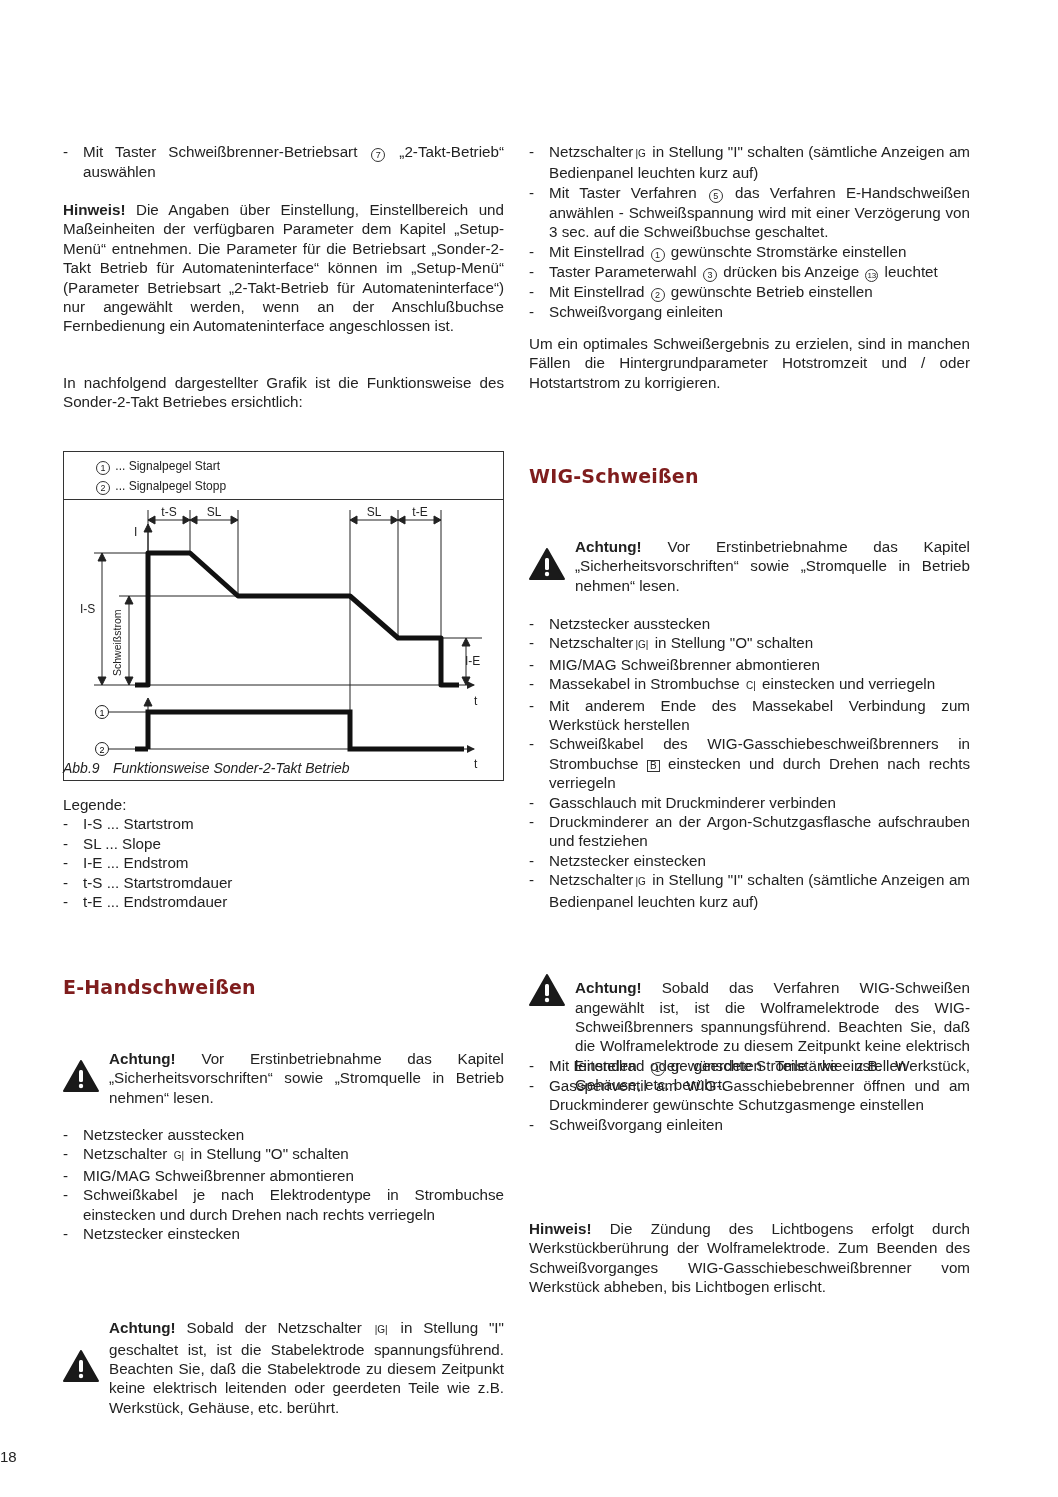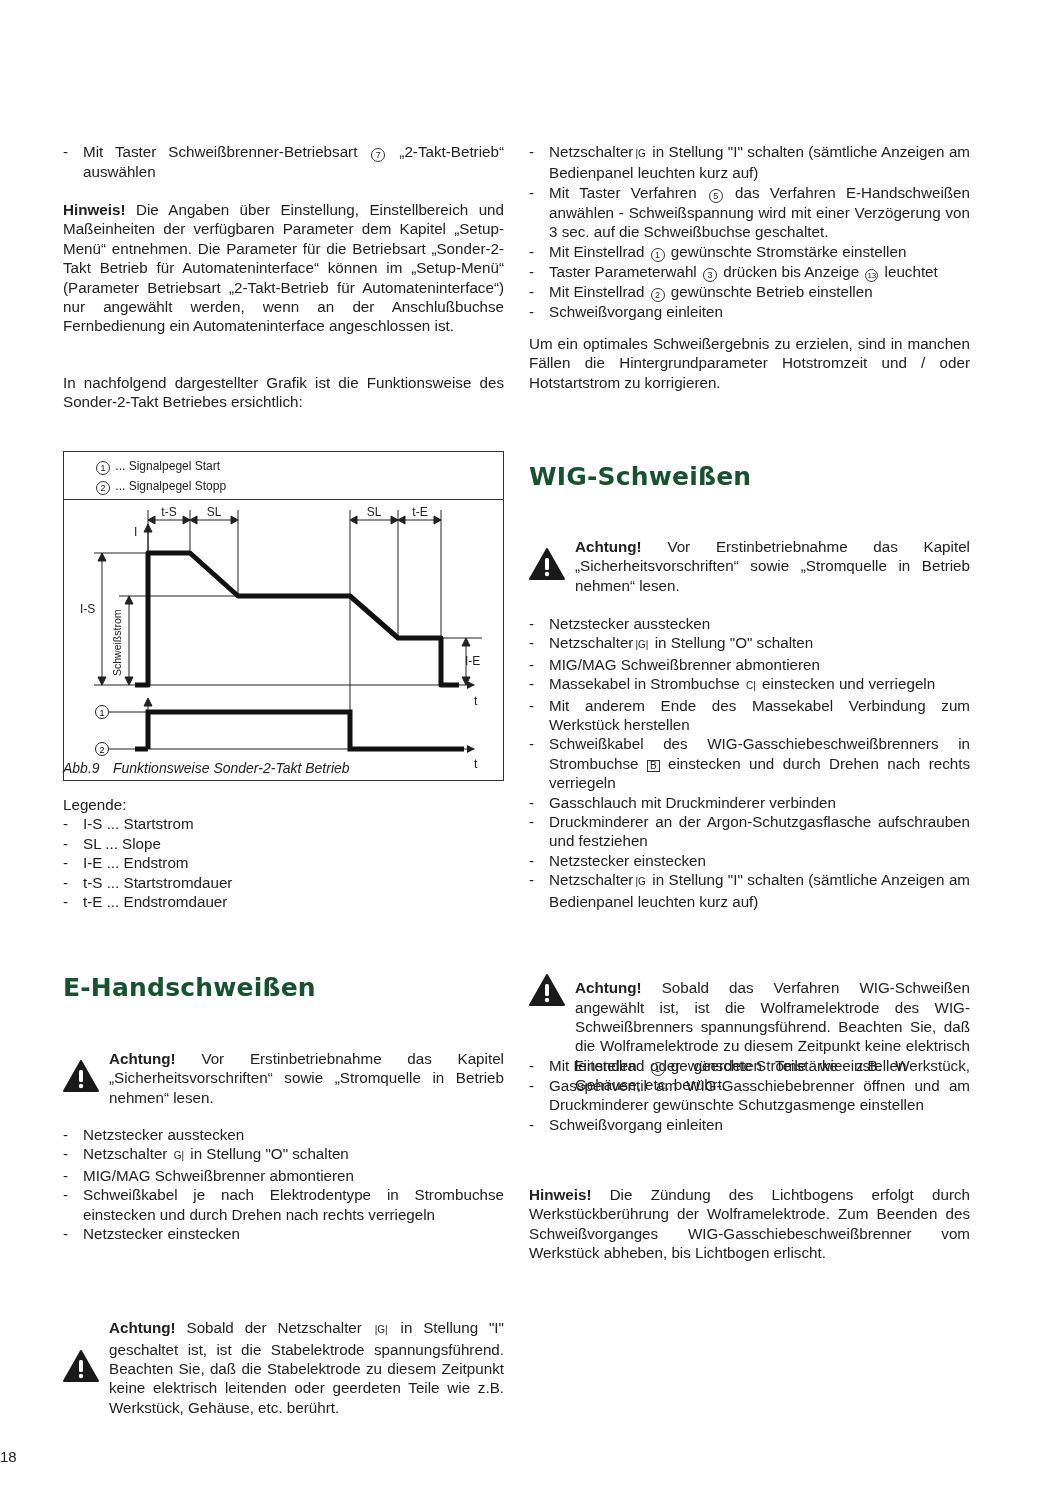--- a/index.html
+++ b/index.html
@@ -7,22 +7,22 @@
          font-family:"Liberation Sans", sans-serif; color:#222; font-size:15.2px; line-height:19.4px; }
   .col { position:absolute; width:441px; }
   .col.left { left:63px; top:142px; }
   .col.right { left:529px; top:142px; }
   p { margin:0; text-align:justify; }
   .blk { position:absolute; left:0; right:0; }
   ul.dash { list-style:none; margin:0; padding:0; }
   ul.dash li { position:relative; padding-left:20px; text-align:justify; }
   ul.dash li::before { content:"-"; position:absolute; left:0; top:0; }
   b.kw { font-weight:bold; }
-  h2.section { margin:0; font-family:"DejaVu Sans", sans-serif; font-weight:bold; font-size:25px;
-               letter-spacing:0.2px; color:#14532d; }
+  h2.section { margin:0; font-family:"DejaVu Sans", sans-serif; font-weight:bold; font-size:19px;
+               letter-spacing:0.2px; color:#7f1d1d; }
   .warn { position:relative; padding-left:46px; }
   .warn .tri { position:absolute; left:0; top:50%; margin-top:-18px; width:36px; height:32px; }
   .figure { position:absolute; left:0; width:441px; border:1px solid #333; box-sizing:border-box; }
   .fig-legend { border-bottom:1px solid #333; padding:4px 0 3px 30px; font-size:12px; line-height:20px; }
   .fig-caption { position:absolute; left:0; font-size:14px; font-style:italic; }
   .fig-caption .num { display:inline-block; width:50px; }
   .circ { display:inline-block; width:12px; height:12px; border:1px solid #333; border-radius:50%;
           font-size:9px; line-height:12px; text-align:center; vertical-align:-1px; margin:0 2px; }
   .circ.sm { width:11px; height:11px; font-size:8px; line-height:11px; }
   .sym { font-size:10px; display:inline-block; padding:0 2px; }
@@ -263,19 +263,19 @@
   <ul class="dash blk" style="top:914px">
     <li>
       <span>Mit Einstellrad</span>
       <span class="circ">1</span>
       <span>gewünschte Stromstärke einstellen</span>
     </li>
     <li>Gassperrventil am WIG-Gasschiebebrenner öffnen und am Druckminderer gewünschte Schutzgasmenge einstellen</li>
     <li>Schweißvorgang einleiten</li>
   </ul>
 
-  <p class="blk" style="top:1043px">
+  <p class="blk" style="top:1077px">
     <b class="kw">Hinweis!</b>
     <span>Die Zündung des Lichtbogens erfolgt durch Werkstückberührung der Wolframelektrode. Zum Beenden des Schweißvorganges WIG-Gasschiebeschweißbrenner vom Werkstück abheben, bis Lichtbogen erlischt.</span>
   </p>
 </div>
 
 <div class="pageno">18</div>
 
 </body></html>

